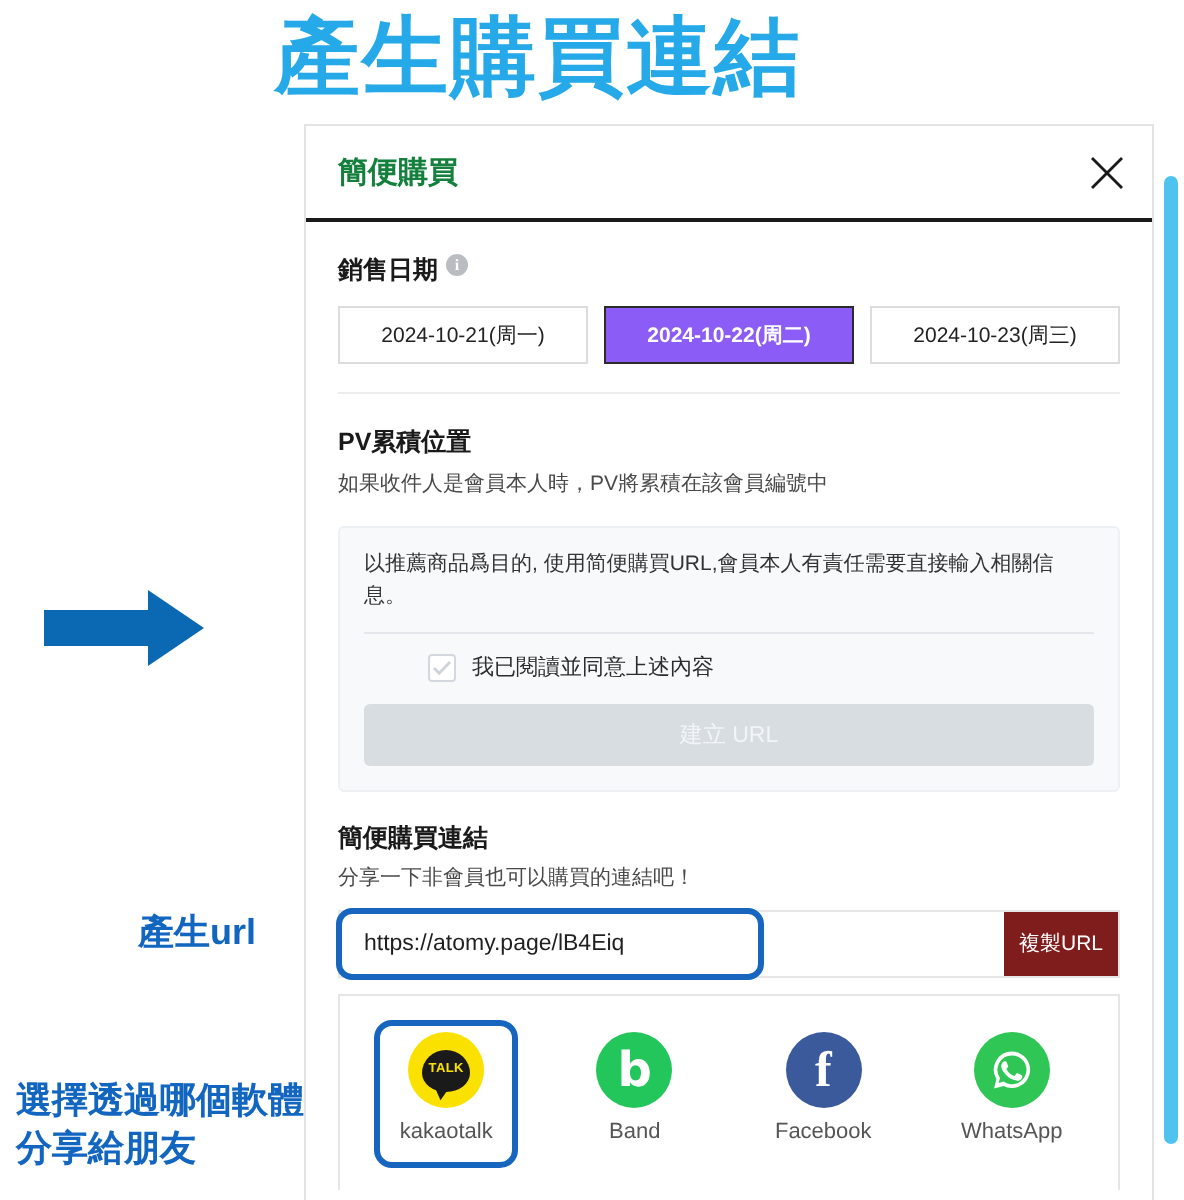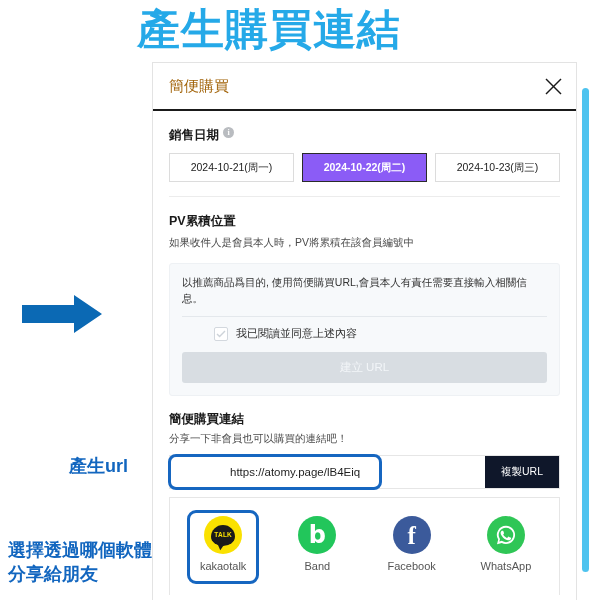--- a/index.html
+++ b/index.html
@@ -34,21 +34,21 @@
     overflow: hidden;
   }
   .modal-header {
     position: relative;
     height: 48px;
     padding: 0 16px;
     display: flex; align-items: center;
     border-bottom: 2px solid #1a1a1a;
   }
   .modal-title {
-    font-size: 15px; font-weight: normal; color: #a16207;
+    font-size: 15px; font-weight: bold; color: #15803d;
   }
   .close-icon {
     position: absolute; right: 12px; top: 50%;
     transform: translateY(-50%);
     width: 22px; height: 22px;
     display: flex; align-items: center; justify-content: center;
     cursor: pointer;
   }
   .close-icon svg { display: block; }
 
@@ -152,21 +152,20 @@
   .share-sub { margin-top: 4px; font-size: 10.5px; color: #4a4a4a; }
 
   .url-row {
     margin-top: 9px;
     position: relative;
     display: flex;
     align-items: stretch;
     height: 34px;
     border: 1px solid #e6e6e6;
     background: #fff;
-    padding-left: 48px;
   }
   .url-input {
     flex: 1;
     border: none;
     outline: none;
     padding-left: 12px;
     font-size: 11.5px;
     color: #1f1f1f;
     font-family: inherit;
     background: transparent;
@@ -174,22 +173,22 @@
   }
   .url-focus-ring {
     position: absolute;
     left: -2px; top: -2px;
     width: 214px; height: 36px;
     border: 3px solid #1666c0;
     border-radius: 8px;
     pointer-events: none;
   }
   .copy-btn {
-    width: 74px;
-    background: #0f172a;
+    width: 57px;
+    background: #7f1d1d;
     color: #fff;
     border: none;
     font-size: 10.5px;
     font-family: inherit;
     cursor: pointer;
     white-space: nowrap;
     text-align: center;
   }
 
   

